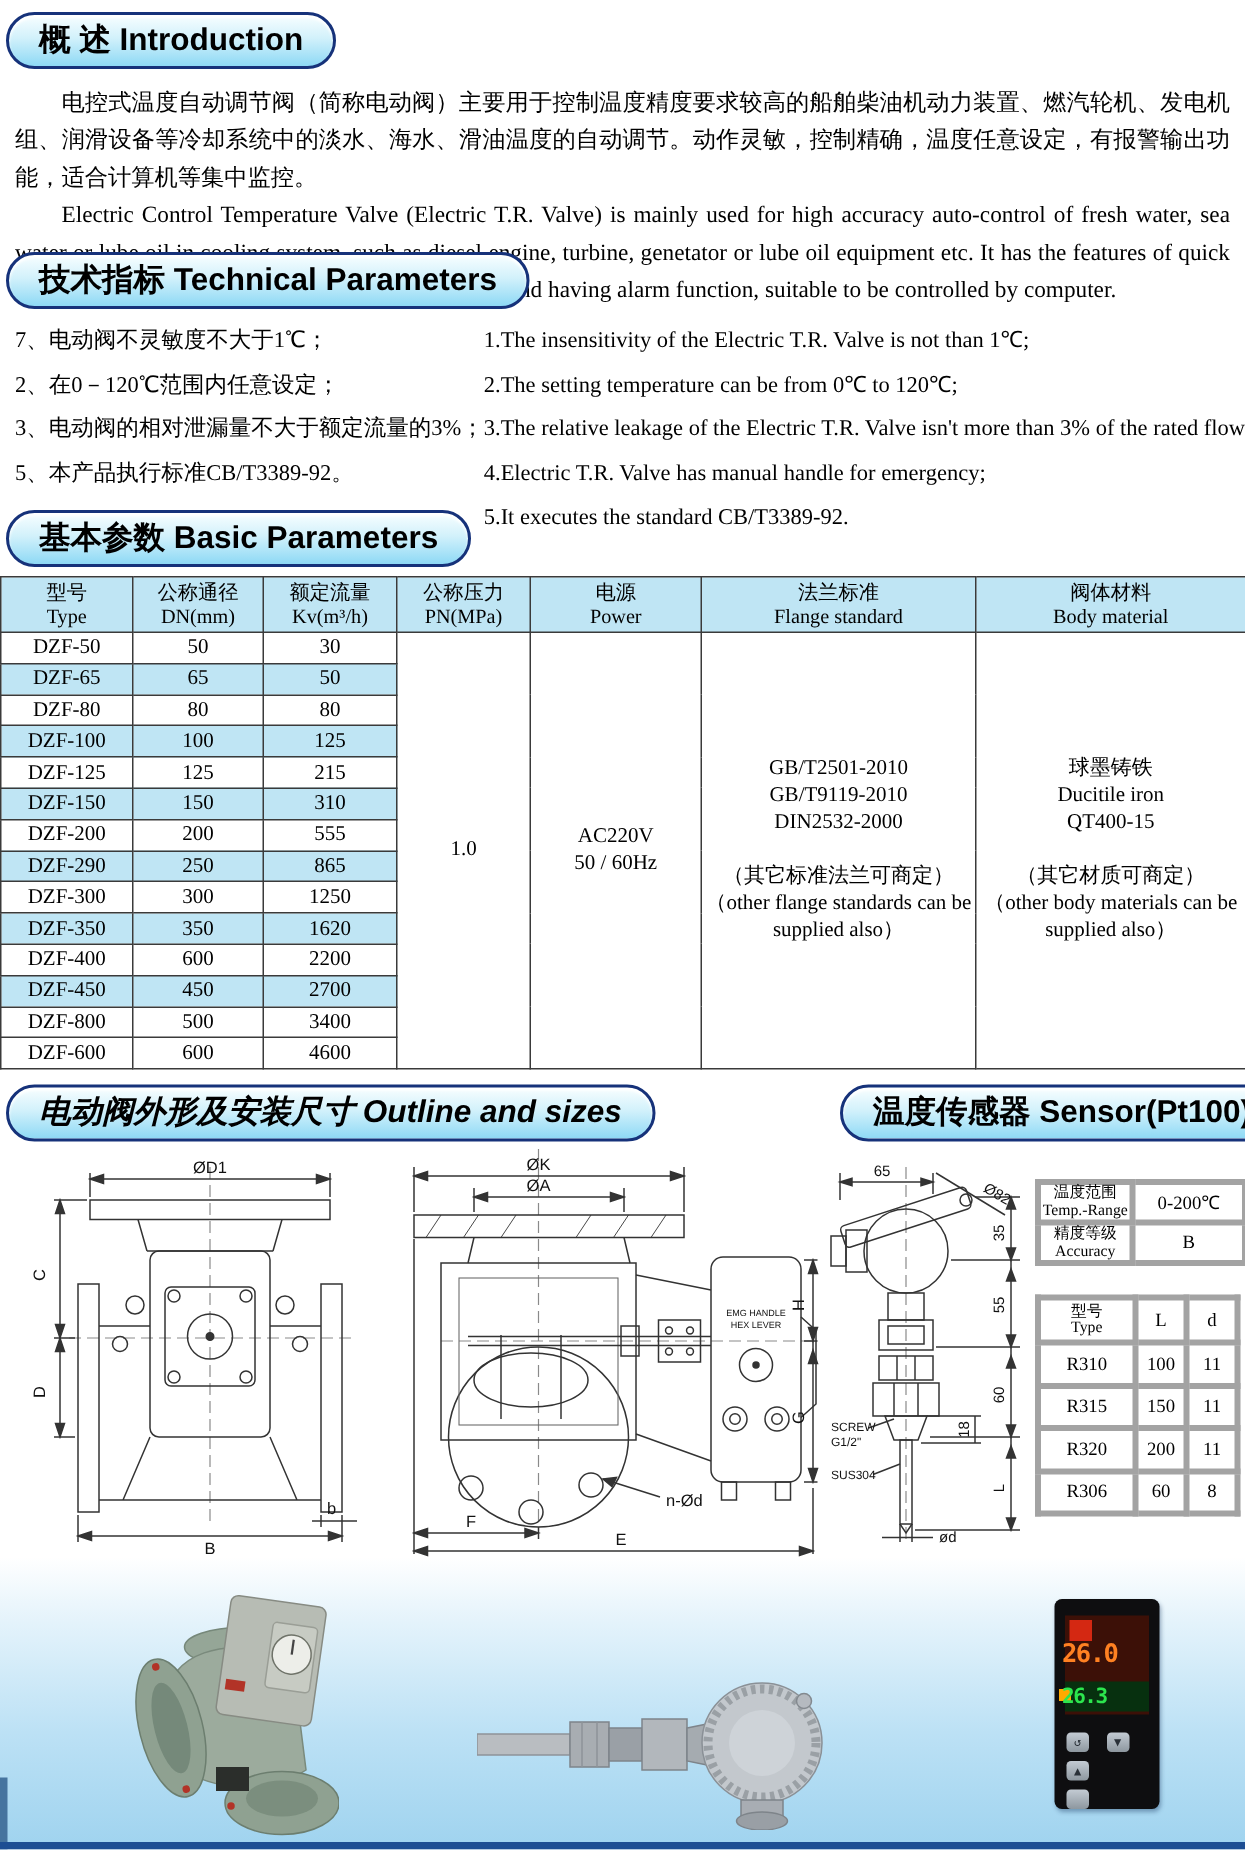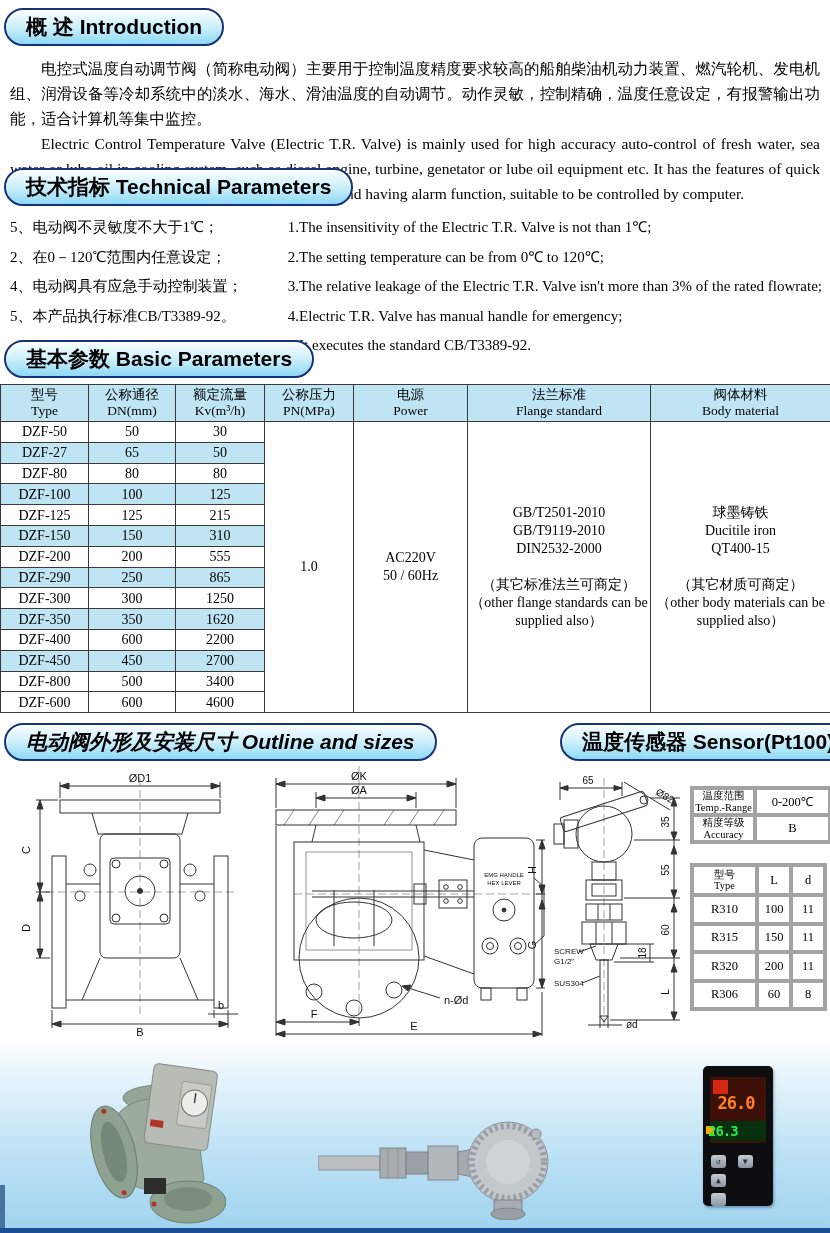--- a/index.html
+++ b/index.html
@@ -52,21 +52,21 @@
   .band-bottom-line{position:absolute;left:0;bottom:0;width:100%;height:5px;background:#1d4e93;}
   .band-left-strip{position:absolute;left:0;top:147px;width:5px;height:48px;background:#46749f;}
   
   .ctrl{
     position:absolute;left:703px;top:28px;width:70px;height:140px;
     background:#0e0e10;border-radius:5px;box-shadow:1px 2px 3px rgba(40,70,110,.45);
     font-family:"DejaVu Sans Mono",monospace;
   }
   .ctrl-display{position:absolute;left:7px;top:11px;width:56px;height:66px;background:#3c1007;}
   .ctrl-redsq{position:absolute;left:3px;top:3px;width:15px;height:14px;background:#d42812;}
-  .ctrl-pv{position:absolute;right:2px;top:16px;width:100%;text-align:center;
+  .ctrl-pv{position:absolute;right:2px;top:16px;width:100%;text-align:left;
     color:#ff8122;font-size:17px;font-weight:bold;letter-spacing:-1px;}
   .ctrl-sv-row{position:absolute;left:0;bottom:2px;width:100%;height:20px;background:#07300f;}
   .ctrl-orangesq{position:absolute;left:-4px;top:5px;width:8px;height:8px;background:#ffaa00;}
   .ctrl-sv{position:absolute;right:2px;top:2px;width:100%;text-align:left;
     color:#2ce64e;font-size:14px;font-weight:bold;letter-spacing:-1px;}
   .ctrl-btns{position:absolute;left:7px;top:88px;width:56px;}
   .ctrl-btn{
     display:inline-block;width:15px;height:13px;margin:1px;border-radius:3px;
     background:linear-gradient(180deg,#c3cbd3,#8d979f);
     color:#2a3138;font-size:8px;line-height:13px;text-align:center;vertical-align:top;
@@ -77,23 +77,23 @@
 
 <div class="badge" style="left:4px;top:8px;">概 述 Introduction</div>
 <div class="abs" style="left:10px;top:56px;width:810px;">
   <p class="para">电控式温度自动调节阀（简称电动阀）主要用于控制温度精度要求较高的船舶柴油机动力装置、燃汽轮机、发电机组、润滑设备等冷却系统中的淡水、海水、滑油温度的自动调节。动作灵敏，控制精确，温度任意设定，有报警输出功能，适合计算机等集中监控。</p>
   <p class="para">Electric Control Temperature Valve (Electric T.R. Valve) is mainly used for high accuracy auto-control  of fresh water, sea water or lube oil in cooling system, such as diesel engine, turbine, genetator or lube oil equipment etc. It has the features of quick reaction, highly accuracy, temperature setting at will and having alarm function, suitable to be controlled by computer.</p>
 </div>
 
 <div class="badge" style="left:4px;top:168px;">技术指标 Technical Parameters</div>
 <div class="abs tech-cols" style="left:10px;top:213px;width:812px;">
   <div class="tech-col-cn">
-      <div class="list-item">5、电动阀不灵敏度不大于1℃；</div>
+      <div class="list-item">7、电动阀不灵敏度不大于1℃；</div>
       <div class="list-item">2、在0－120℃范围内任意设定；</div>
-      <div class="list-item">4、电动阀具有应急手动控制装置；</div>
+      <div class="list-item">3、电动阀的相对泄漏量不大于额定流量的3%；</div>
       <div class="list-item">5、本产品执行标准CB/T3389-92。</div>
     </div>
   <div class="tech-col-en">
       <div class="list-item">1.The insensitivity of the Electric T.R. Valve is not than 1℃;</div>
       <div class="list-item">2.The setting temperature can be from 0℃ to 120℃;</div>
       <div class="list-item">3.The relative leakage of the Electric T.R. Valve isn't more than 3% of the rated flowrate;</div>
       <div class="list-item">4.Electric T.R. Valve has manual handle for emergency;</div>
       <div class="list-item">5.It executes the standard CB/T3389-92.</div>
     </div>
 </div>
@@ -137,21 +137,21 @@
 supplied also）</td>
         <td rowspan="14" class="merged">球墨铸铁
 Ducitile iron
 QT400-15
 
 （其它材质可商定）
 （other body materials can be
 supplied also）</td>
       </tr>
       <tr class="stripe">
-        <td>DZF-27</td>
+        <td>DZF-65</td>
         <td>65</td>
         <td>50</td>
       </tr>
       <tr>
         <td>DZF-80</td>
         <td>80</td>
         <td>80</td>
       </tr>
       <tr class="stripe">
         <td>DZF-100</td>

